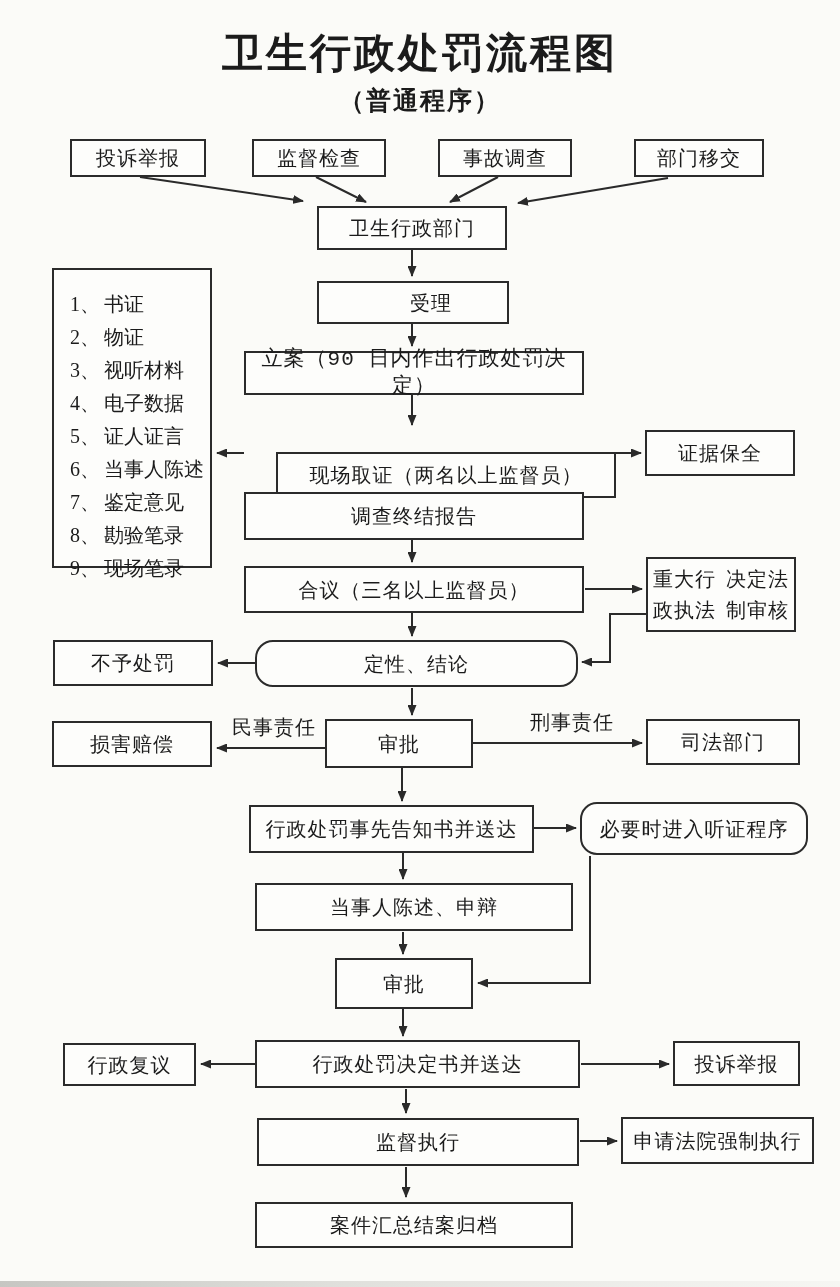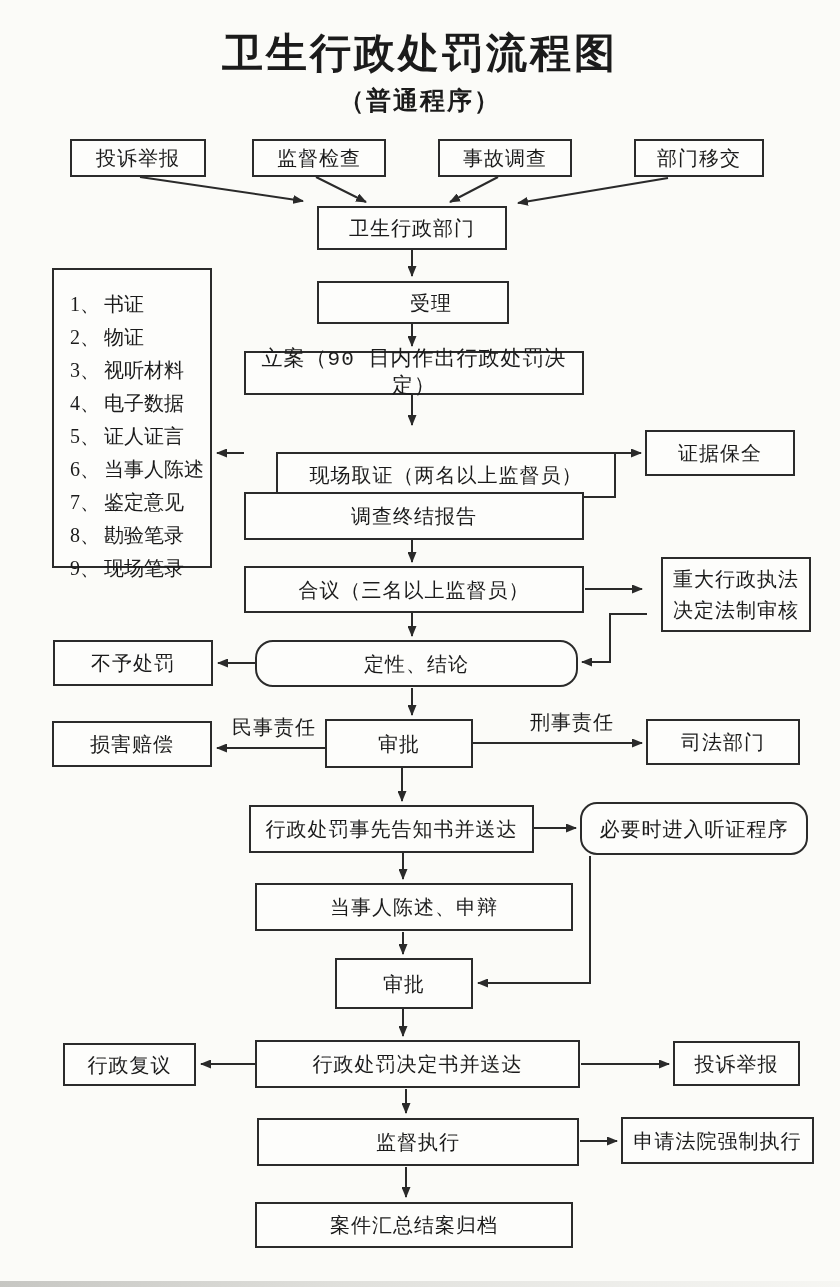--- a/index.html
+++ b/index.html
@@ -32,21 +32,21 @@
   #n-shigu   {left:438px;top:139px;width:134px;height:38px;}
   #n-bumen   {left:634px;top:139px;width:130px;height:38px;}
   
   #n-weisheng{left:317px;top:206px;width:190px;height:44px;}
   #n-shouli  {left:317px;top:281px;width:192px;height:43px;padding-left:36px;}
   #n-lian    {left:244px;top:351px;width:340px;height:44px;font-size:21px;font-family:Liberation Mono, monospace;}
   #n-xianchang{left:244px;top:452px;width:340px;height:46px;margin-left:32px;}
   #n-zhengju {left:645px;top:430px;width:150px;height:46px;}
   #n-diaocha {left:244px;top:492px;width:340px;height:48px;}
   #n-heyi    {left:244px;top:566px;width:340px;height:47px;}
-  #n-zhongda {left:646px;top:557px;width:150px;height:75px;flex-direction:column;line-height:1.55;margin-left:15px;}
+  #n-zhongda {left:646px;top:557px;width:150px;height:75px;flex-direction:row;line-height:1.55;}
   #n-dingxing{left:255px;top:640px;width:323px;height:47px;border-radius:18px;}
   #n-buyu    {left:53px; top:640px;width:160px;height:46px;}
   #n-shenpi1 {left:325px;top:719px;width:148px;height:49px;}
   #n-sunhai  {left:52px; top:721px;width:160px;height:46px;}
   #n-sifa    {left:646px;top:719px;width:154px;height:46px;}
   #n-gaozhi  {left:249px;top:805px;width:285px;height:48px;}
   #n-tingzheng{left:580px;top:802px;width:228px;height:53px;border-radius:17px;}
   #n-chenshu {left:255px;top:883px;width:318px;height:48px;}
   #n-shenpi2 {left:335px;top:958px;width:138px;height:51px;}
   #n-jueding {left:255px;top:1040px;width:325px;height:48px;}

